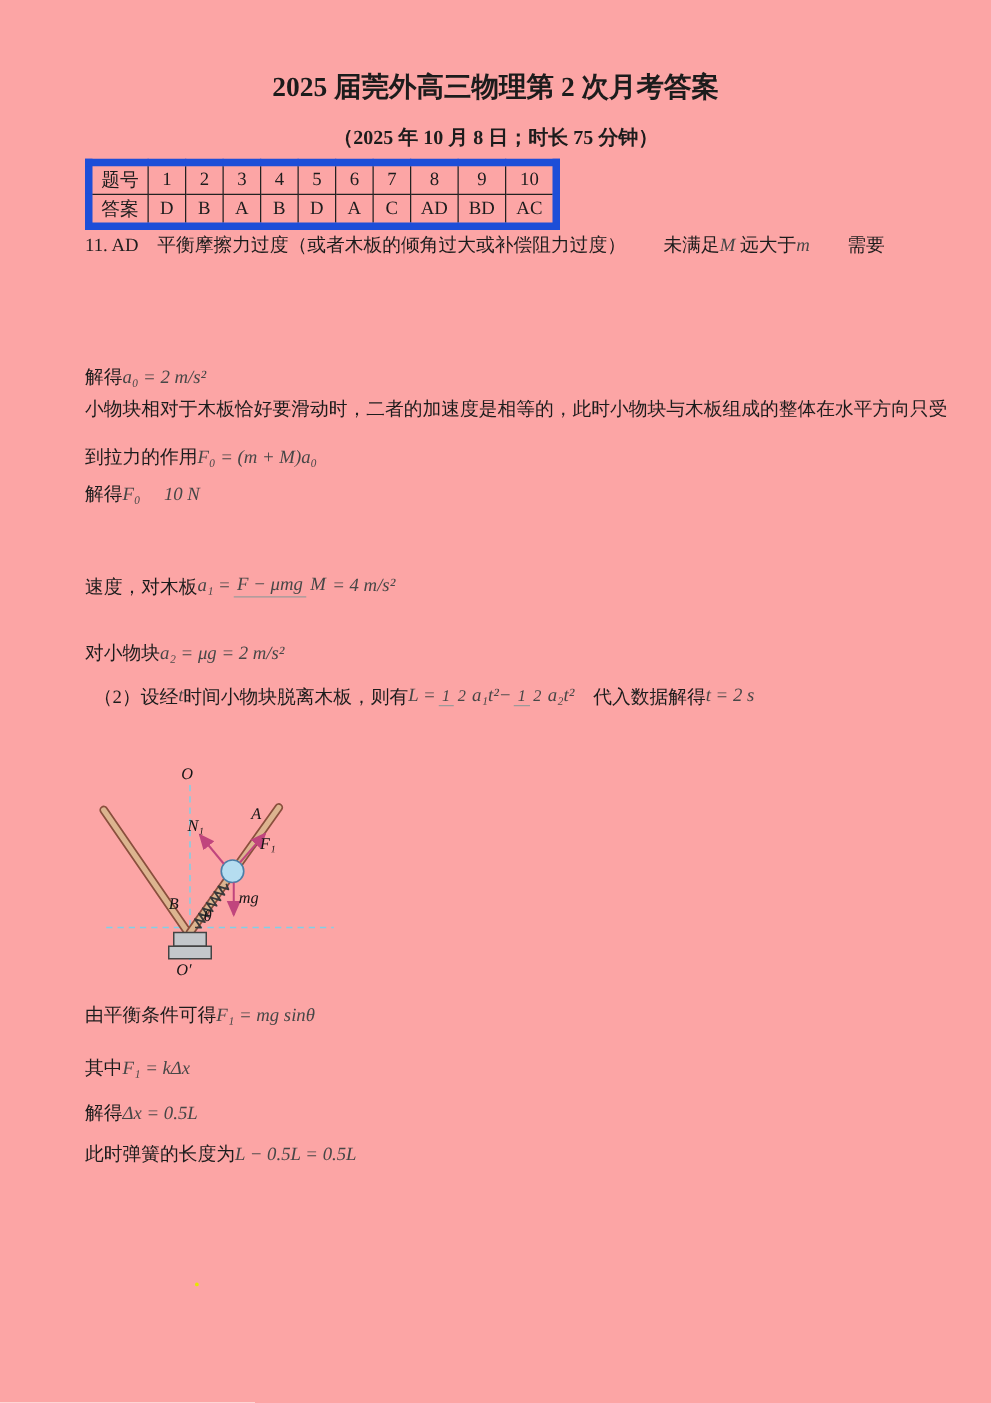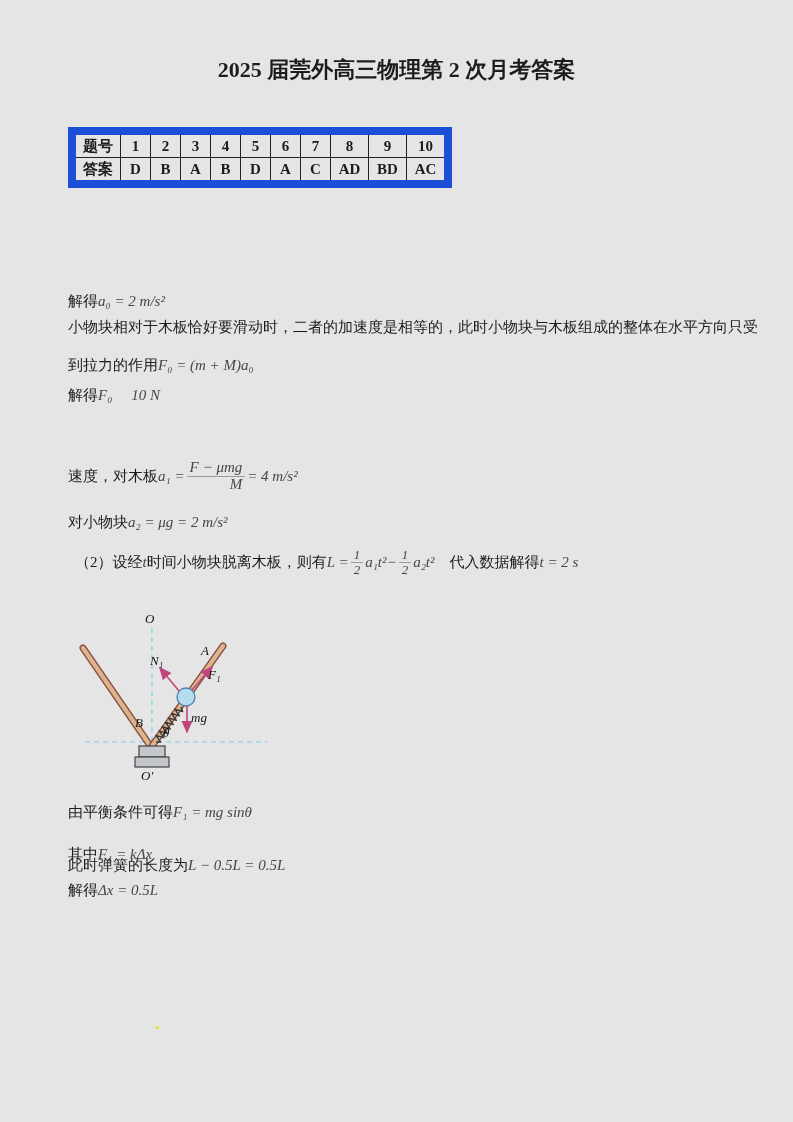--- a/index.html
+++ b/index.html
@@ -1,28 +1,28 @@
 <!DOCTYPE html>
 <html style="--arrow: #c0457d; --rod_fill: #dcb48f; --rod_edge: #8a4f3d; --ball_fill: #b5ddf0; --ball_edge: #4a7fa8; --dash: #7fd0e8; --base_fill: #c3c7cb; --base_edge: #444444; --spring: #3a3a3a; --stray_dot: #e6e600;"><head>
 <meta charset="utf-8">
 <style>
   html,body{margin:0;padding:0;background:#ffffff;}
-  #page{position:relative;width:793px;height:1122px;background:#e5e5e5;overflow:hidden;
+  #page{position:relative;width:793px;height:1122px;background:#fca5a5;overflow:hidden;
         font-family:"Liberation Serif","DejaVu Serif",serif;color:#1c1c1c;}
   .title{position:absolute;top:55px;left:0;width:793px;text-align:center;
          font-size:22px;font-weight:bold;}
   .subtitle{position:absolute;top:100px;left:0;width:793px;text-align:center;
             font-size:16px;font-weight:bold;}
-  table.ans{position:absolute;left:68px;top:127px;border-collapse:collapse;border:8px solid #1d4ed8;font-weight:bold;}
+  table.ans{position:absolute;left:68px;top:127px;border-collapse:collapse;border:6px solid #1d4ed8;}
   table.ans td{border:1px solid #222;text-align:center;font-size:15px;height:22px;padding:0 2px;}
   td.c0{width:40px;} td.cn{width:25px;} td.cw{width:33px;}
   .ln{position:absolute;left:68px;font-size:15px;white-space:nowrap;}
   .flex{display:flex;align-items:center;}
   .fm{font-family:"Liberation Serif","DejaVu Serif",serif;font-style:italic;color:#474747;}
-  .frac{display:inline-flex;flex-direction:column;text-align:right;vertical-align:middle;
+  .frac{display:inline-flex;flex-direction:row;text-align:left;vertical-align:middle;
         line-height:1.05;font-style:italic;color:#474747;margin:0 2px;}
   .frac .num{border-bottom:1px solid #9a9a9a;padding:0 3px;}
   .frac .den{padding:0 3px;}
   .smallfrac{font-size:13px;}
   svg text.figlabel{font-family:"Liberation Serif","DejaVu Serif",serif;font-style:italic;
                     font-size:13px;fill:#151515;}
   .dashline{stroke:var(--dash);stroke-width:1.2;stroke-dasharray:5 4;fill:none;}
   .rodedge{stroke:var(--rod_edge);stroke-width:7;stroke-linecap:round;}
   .rodfill{stroke:var(--rod_fill);stroke-width:4.2;stroke-linecap:round;}
   .springln{stroke:var(--spring);stroke-width:1.4;fill:none;stroke-linejoin:round;}
@@ -32,20 +32,21 @@
   #ah path{fill:var(--arrow);}
   .straydot{position:absolute;left:156px;top:1026px;width:3px;height:3px;border-radius:50%;
             background:var(--stray_dot);}
 </style>
 </head>
 <body>
 
 <div id="page">
 
   <div class="title">2025 届莞外高三物理第 2 次月考答案</div>
+  <div class="subtitle">（2025 年 10 月 8 日；时长 75 分钟）</div>
 
   <table class="ans">
     <tbody>
         <tr>
       <td class="c0">题号</td>
       <td class="cn">1</td>
       <td class="cn">2</td>
       <td class="cn">3</td>
       <td class="cn">4</td>
       <td class="cn">5</td>
@@ -64,20 +65,23 @@
       <td class="cn">D</td>
       <td class="cn">A</td>
       <td class="cn">C</td>
       <td class="cw">AD</td>
       <td class="cw">BD</td>
       <td class="cw">AC</td>
     </tr>
   </tbody>
     </table>
 
+  <div class="ln" style="top:187px">
+    <span>11. AD　平衡摩擦力过度（或者木板的倾角过大或补偿阻力过度）　　未满足</span><span class="fm">M</span><span> 远大于</span><span class="fm">m</span><span>　　需要</span>
+  </div>
 
 
 
   <div class="ln" style="top:292px">
     <span>解得</span><span class="fm">a₀ = 2 m/s²</span>
   </div>
 
   <div class="ln" style="top:318px">小物块相对于木板恰好要滑动时，二者的加速度是相等的，此时小物块与木板组成的整体在水平方向只受</div>
 
   <div class="ln" style="top:356px">
@@ -165,20 +169,20 @@
   </div>
 
   <div class="ln" style="top:845px">
     <span>其中</span><span class="fm">F₁ = kΔx</span>
   </div>
 
   <div class="ln" style="top:881px">
     <span>解得</span><span class="fm">Δx = 0.5L</span>
   </div>
 
-  <div class="ln" style="top:856px">
+  <div class="ln" style="top:914px">
     <span>此时弹簧的长度为</span><span class="fm">L − 0.5L = 0.5L</span>
   </div>
 
 
   <div class="straydot"></div>
 
 </div>
 
 </body></html>

